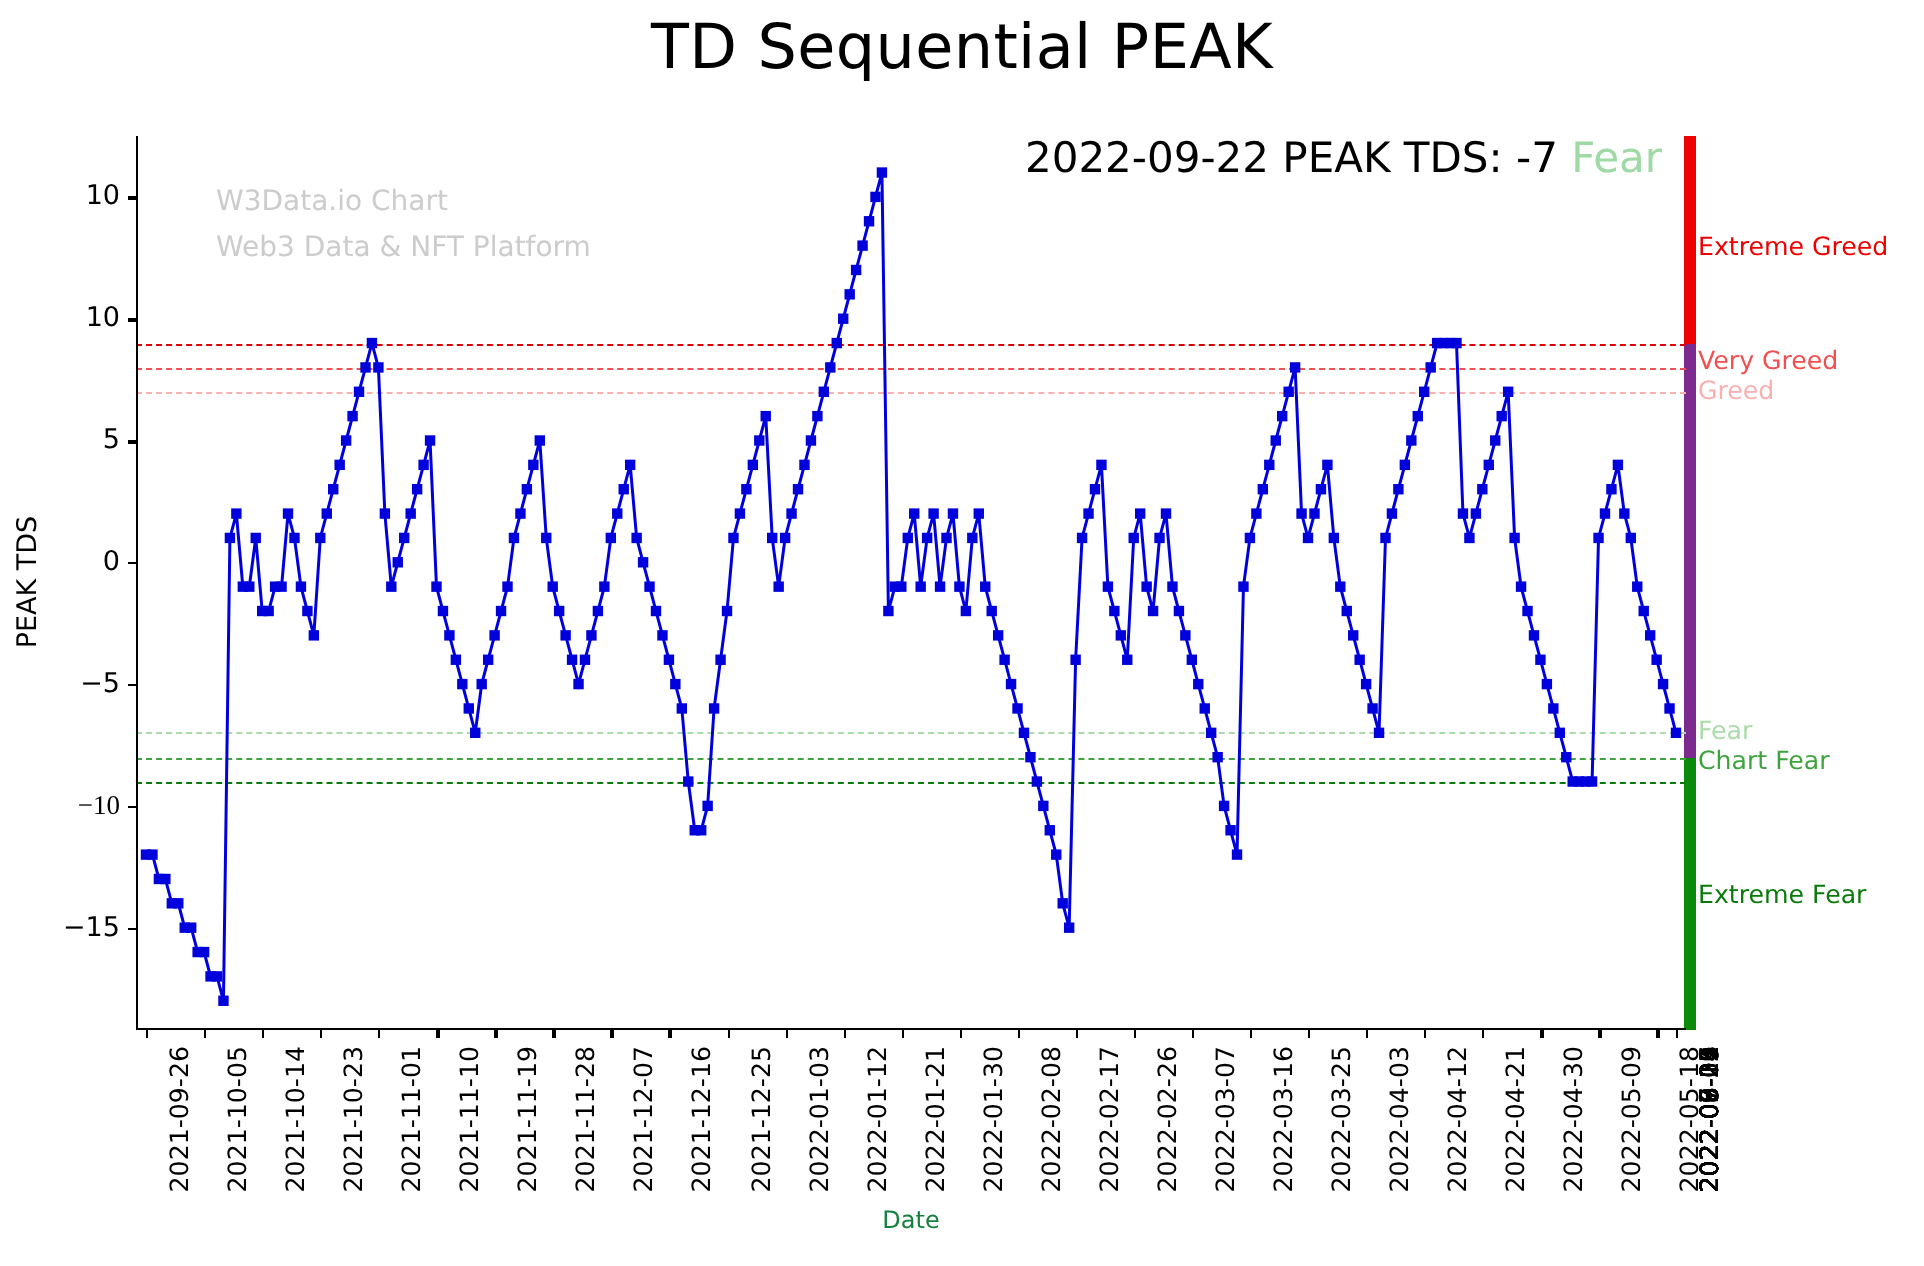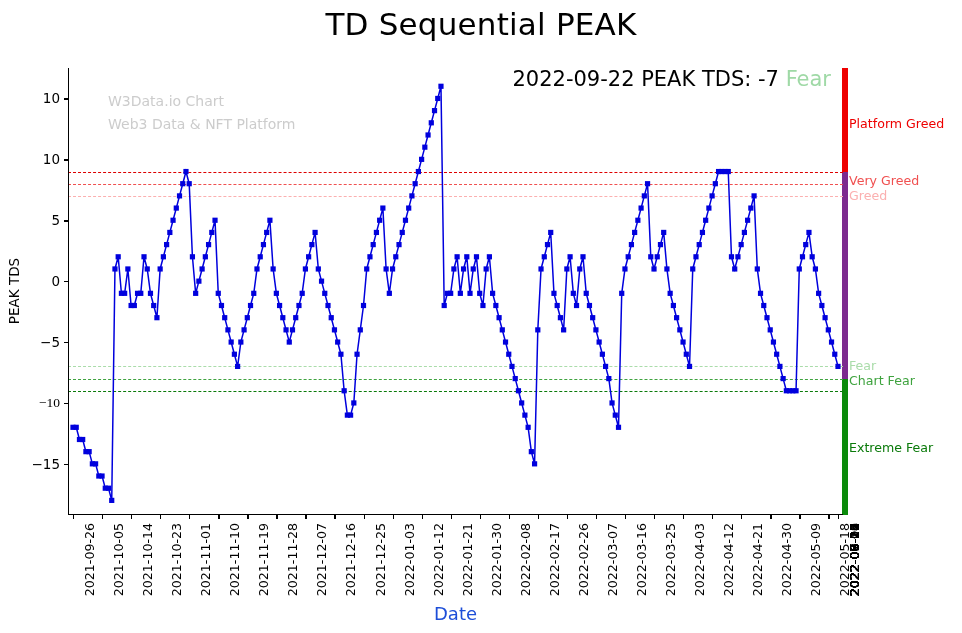--- a/index.html
+++ b/index.html
@@ -20,21 +20,21 @@
   .xtick-mark{position:absolute;top:447px;width:1.3px;height:4px;background:#000;}
   .xtick-label{
     position:absolute;top:455px;font-size:12.6px;color:#000;white-space:nowrap;
     transform-origin:left top;transform:rotate(-90deg) translate(-100%,0);
     margin-left:4px;
   }
   #ylabel{
     position:absolute;left:-54px;top:223px;font-size:13.5px;color:#000;
     transform:translate(-50%,-50%) rotate(-90deg);white-space:nowrap;
   }
-  #xlabel{position:absolute;left:0;top:535px;width:775px;text-align:center;font-size:18px;color:#1d4ed8;}
+  #xlabel{position:absolute;left:0;top:535px;width:775px;text-align:center;font-size:12px;color:#15803d;}
   .hline{position:absolute;left:0;width:775px;height:0;border-top-width:1.4px;border-top-style:dashed;}
   #watermark{
     position:absolute;left:40px;top:22px;color:#cccccc;font-size:14px;line-height:23px;
     white-space:pre;pointer-events:none;
   }
   #annotation{
     position:absolute;right:12px;top:-1px;font-size:21px;color:#000;white-space:nowrap;text-align:right;
   }
   #annotation .fear-word{color:#9fd9a6;}
   .zone-bar{position:absolute;width:6px;}
@@ -69,21 +69,21 @@
       </div>
     <div id="hlines-layer">
         <div class="hline" style="top: 103.529px; border-top-color: rgb(221, 0, 0); border-top-style: dashed; border-image: none 100% / 1 / 0 stretch;"></div>
         <div class="hline" style="top: 115.708px; border-top-color: rgb(240, 80, 80); border-top-style: dashed; border-image: none 100% / 1 / 0 stretch;"></div>
         <div class="hline" style="top: 127.888px; border-top-color: rgb(251, 176, 176); border-top-style: dashed; border-image: none 100% / 1 / 0 stretch;"></div>
         <div class="hline" style="top: 298.406px; border-top-color: rgb(170, 220, 170); border-top-style: dashed; border-image: none 100% / 1 / 0 stretch;"></div>
         <div class="hline" style="top: 310.586px; border-top-color: rgb(63, 163, 63); border-top-style: dashed; border-image: none 100% / 1 / 0 stretch;"></div>
         <div class="hline" style="top: 322.766px; border-top-color: rgb(10, 122, 10); border-top-style: dashed; border-image: none 100% / 1 / 0 stretch;"></div>
       </div>
     <div id="zone-labels-layer">
-        <div class="zone-label" style="top: 54.8093px; color: rgb(238, 0, 0);">Platform Greed</div>
+        <div class="zone-label" style="top: 54.8093px; color: rgb(238, 0, 0);">Extreme Greed</div>
         <div class="zone-label" style="top: 378.793px; color: rgb(10, 122, 10);">Extreme Fear</div>
         <div class="zone-label" style="top: 112.054px; color: rgb(240, 80, 80); text-align: center;">Very Greed</div>
         <div class="zone-label" style="top: 126.67px; color: rgb(251, 176, 176);">Greed</div>
         <div class="zone-label" style="top: 297.188px; color: rgb(170, 220, 170);">Fear</div>
         <div class="zone-label" style="top: 311.804px; color: rgb(63, 163, 63);">Chart Fear</div>
       </div>
 
     <svg id="series-svg" viewBox="0 0 775 447" preserveAspectRatio="none">
       <polyline id="series-line" fill="none" stroke="#0000dd" stroke-width="1.5" points="5.00,359.31 8.23,359.31 11.46,371.49 14.68,371.49 17.91,383.66 21.14,383.66 24.37,395.84 27.59,395.84 30.82,408.02 34.05,408.02 37.28,420.20 40.51,420.20 43.73,432.38 46.96,200.97 50.19,188.79 53.42,225.33 56.65,225.33 59.87,200.97 63.10,237.51 66.33,237.51 69.56,225.33 72.78,225.33 76.01,188.79 79.24,200.97 82.47,225.33 85.70,237.51 88.92,249.69 92.15,200.97 95.38,188.79 98.61,176.61 101.84,164.43 105.06,152.25 108.29,140.07 111.52,127.89 114.75,115.71 117.97,103.53 121.20,115.71 124.43,188.79 127.66,225.33 130.89,213.15 134.11,200.97 137.34,188.79 140.57,176.61 143.80,164.43 147.03,152.25 150.25,225.33 153.48,237.51 156.71,249.69 159.94,261.87 163.16,274.05 166.39,286.23 169.62,298.41 172.85,274.05 176.08,261.87 179.30,249.69 182.53,237.51 185.76,225.33 188.99,200.97 192.22,188.79 195.44,176.61 198.67,164.43 201.90,152.25 205.13,200.97 208.35,225.33 211.58,237.51 214.81,249.69 218.04,261.87 221.27,274.05 224.49,261.87 227.72,249.69 230.95,237.51 234.18,225.33 237.41,200.97 240.63,188.79 243.86,176.61 247.09,164.43 250.32,200.97 253.54,213.15 256.77,225.33 260.00,237.51 263.23,249.69 266.46,261.87 269.68,274.05 272.91,286.23 276.14,322.77 279.37,347.13 282.59,347.13 285.82,334.95 289.05,286.23 292.28,261.87 295.51,237.51 298.73,200.97 301.96,188.79 305.19,176.61 308.42,164.43 311.65,152.25 314.87,140.07 318.10,200.97 321.33,225.33 324.56,200.97 327.78,188.79 331.01,176.61 334.24,164.43 337.47,152.25 340.70,140.07 343.92,127.89 347.15,115.71 350.38,103.53 353.61,91.35 356.84,79.17 360.06,66.99 363.29,54.81 366.52,42.63 369.75,30.45 372.97,18.27 376.20,237.51 379.43,225.33 382.66,225.33 385.89,200.97 389.11,188.79 392.34,225.33 395.57,200.97 398.80,188.79 402.03,225.33 405.25,200.97 408.48,188.79 411.71,225.33 414.94,237.51 418.16,200.97 421.39,188.79 424.62,225.33 427.85,237.51 431.08,249.69 434.30,261.87 437.53,274.05 440.76,286.23 443.99,298.41 447.22,310.59 450.44,322.77 453.67,334.95 456.90,347.13 460.13,359.31 463.35,383.66 466.58,395.84 469.81,261.87 473.04,200.97 476.27,188.79 479.49,176.61 482.72,164.43 485.95,225.33 489.18,237.51 492.41,249.69 495.63,261.87 498.86,200.97 502.09,188.79 505.32,225.33 508.54,237.51 511.77,200.97 515.00,188.79 518.23,225.33 521.46,237.51 524.68,249.69 527.91,261.87 531.14,274.05 534.37,286.23 537.59,298.41 540.82,310.59 544.05,334.95 547.28,347.13 550.51,359.31 553.73,225.33 556.96,200.97 560.19,188.79 563.42,176.61 566.65,164.43 569.87,152.25 573.10,140.07 576.33,127.89 579.56,115.71 582.78,188.79 586.01,200.97 589.24,188.79 592.47,176.61 595.70,164.43 598.92,200.97 602.15,225.33 605.38,237.51 608.61,249.69 611.84,261.87 615.06,274.05 618.29,286.23 621.52,298.41 624.75,200.97 627.97,188.79 631.20,176.61 634.43,164.43 637.66,152.25 640.89,140.07 644.11,127.89 647.34,115.71 650.57,103.53 653.80,103.53 657.03,103.53 660.25,103.53 663.48,188.79 666.71,200.97 669.94,188.79 673.16,176.61 676.39,164.43 679.62,152.25 682.85,140.07 686.08,127.89 689.30,200.97 692.53,225.33 695.76,237.51 698.99,249.69 702.22,261.87 705.44,274.05 708.67,286.23 711.90,298.41 715.13,310.59 718.35,322.77 721.58,322.77 724.81,322.77 728.04,322.77 731.27,200.97 734.49,188.79 737.72,176.61 740.95,164.43 744.18,188.79 747.41,200.97 750.63,225.33 753.86,237.51 757.09,249.69 760.32,261.87 763.54,274.05 766.77,286.23 770.00,298.41"></polyline>
       <g id="series-markers">

